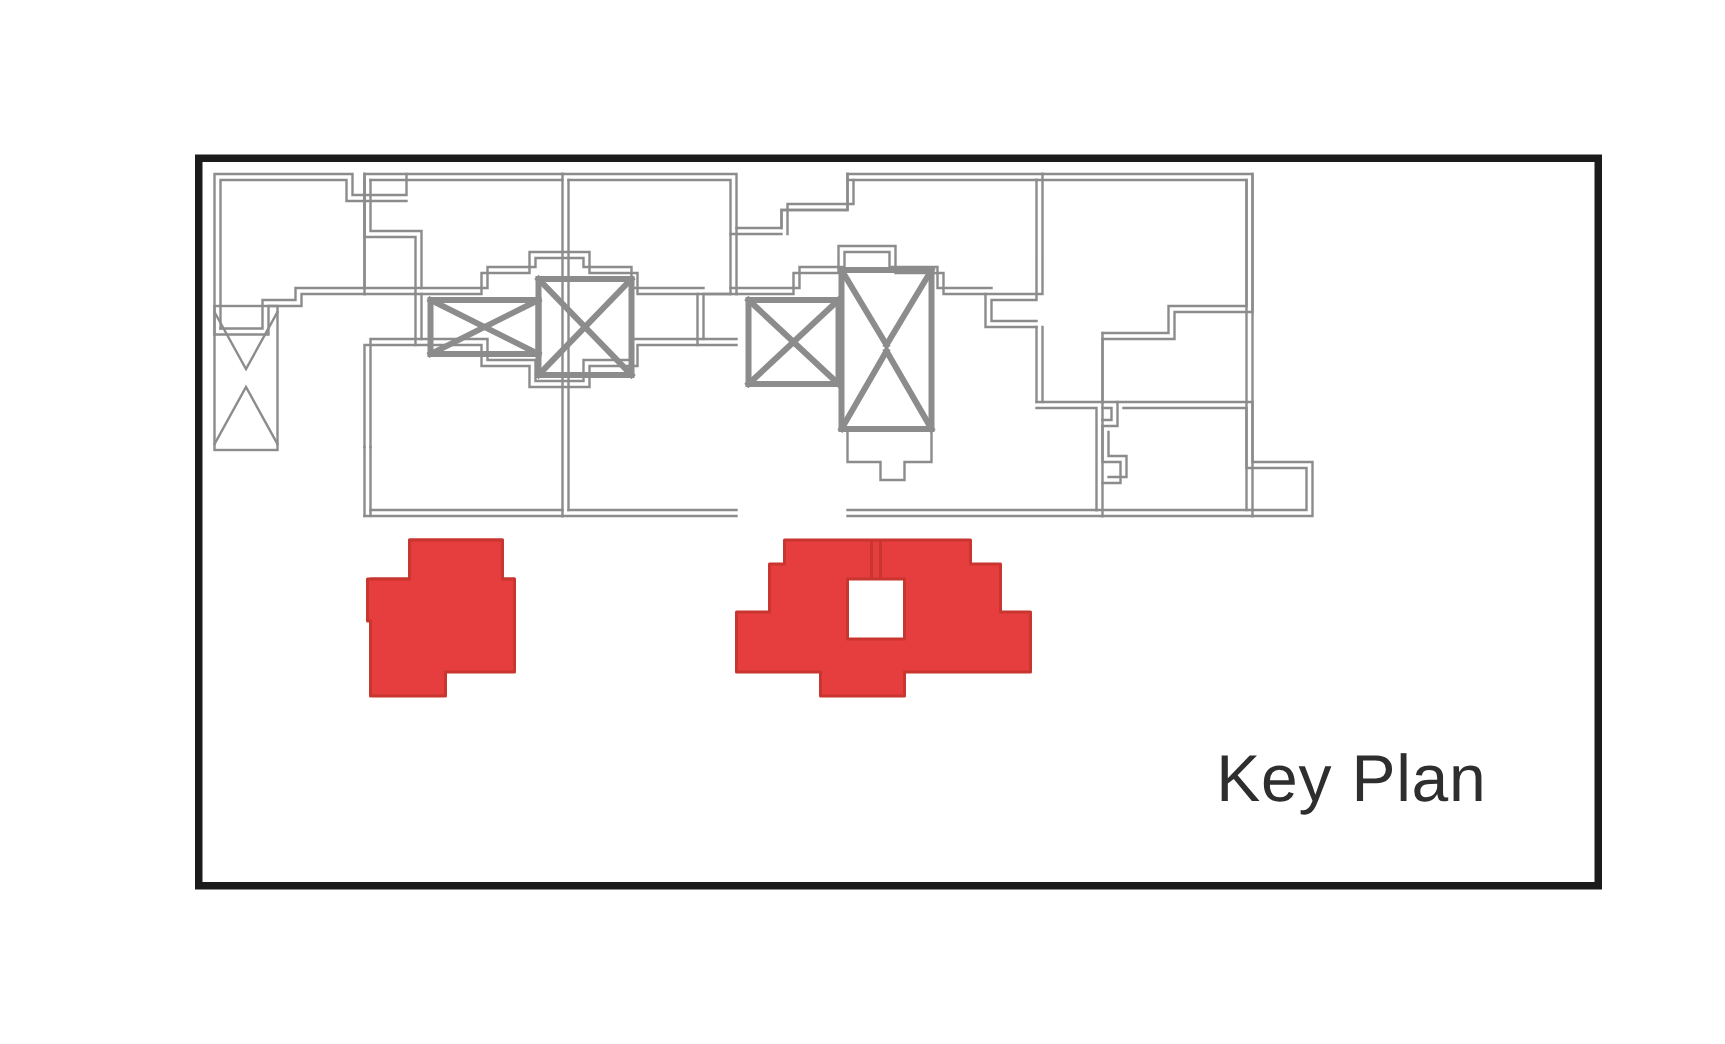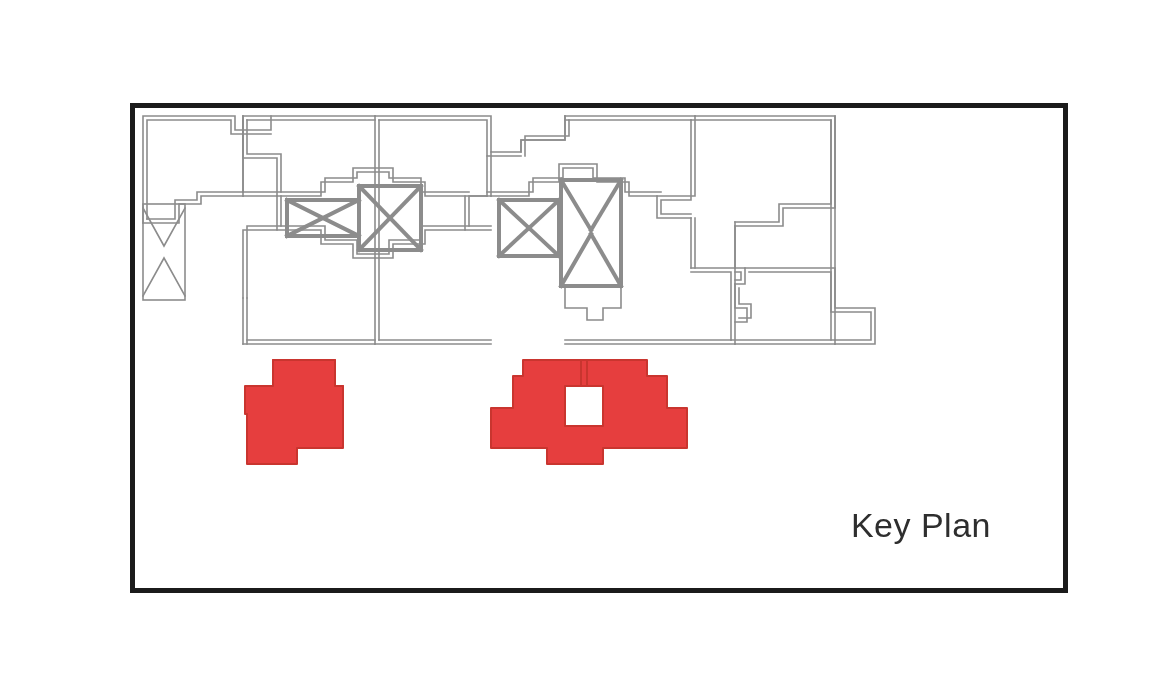--- a/index.html
+++ b/index.html
@@ -35,21 +35,21 @@
     top: 0px;
     width: 938px;
     height: 490px;
     display: block;
   }
   #keyplan-title {
     position: absolute;
     right: 72px;
     bottom: 46px;
     font-family: "Liberation Sans", sans-serif;
-    font-size: 34px;
+    font-size: 44px;
     font-weight: 400;
     letter-spacing: 0.5px;
     color: #2e2e2e;
     white-space: nowrap;
     line-height: 1;
   }
 </style>
 </head>
 <body>
 

